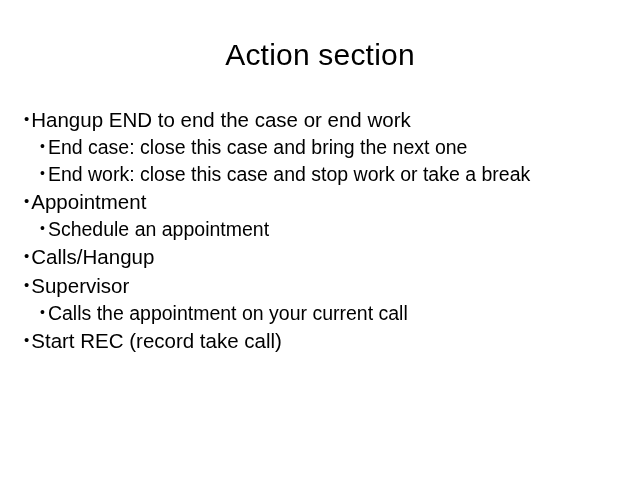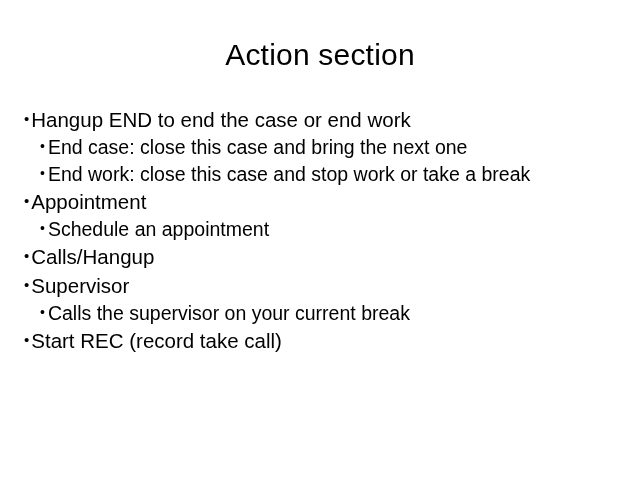--- a/index.html
+++ b/index.html
@@ -106,21 +106,21 @@
       <span class="bullet-text">Calls/Hangup</span>
     </div>
 
     <div class="bullet level-1">
       <span class="bullet-marker">•</span>
       <span class="bullet-text">Supervisor</span>
     </div>
 
     <div class="bullet level-2">
       <span class="bullet-marker">•</span>
-      <span class="bullet-text">Calls the supervisor on your current break</span>
+      <span class="bullet-text">Calls the appointment on your current call</span>
     </div>
 
     <div class="bullet level-1">
       <span class="bullet-marker">•</span>
       <span class="bullet-text">Start REC (record take call)</span>
     </div>
 
   </div>
 </div>
 

